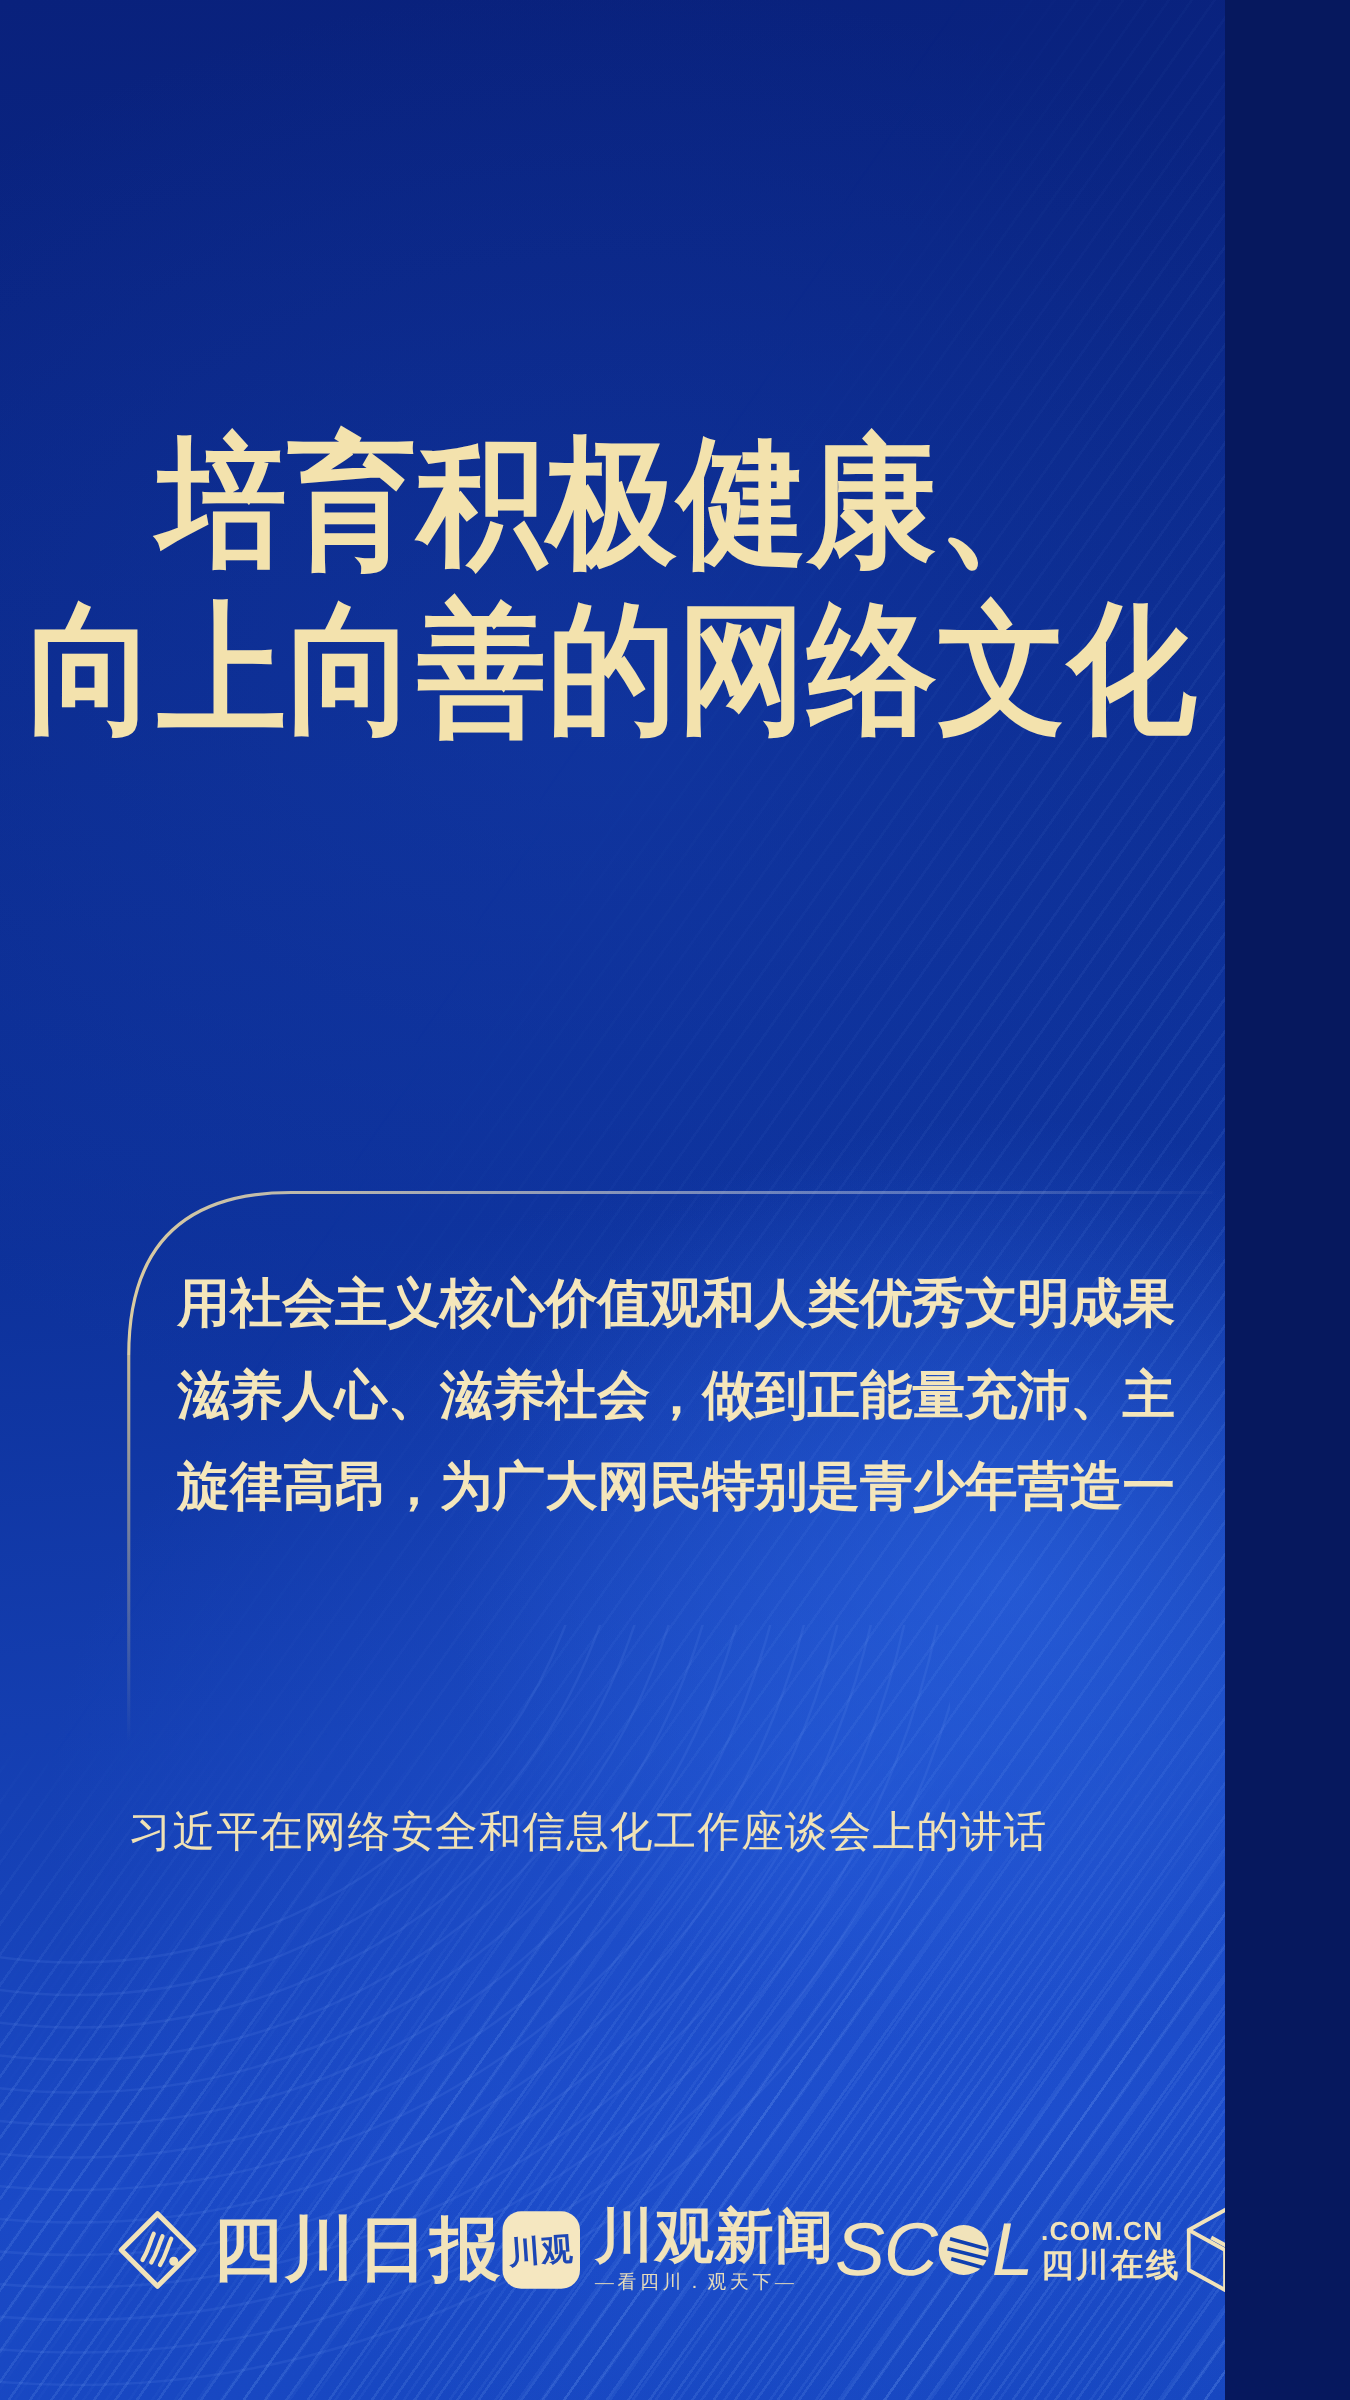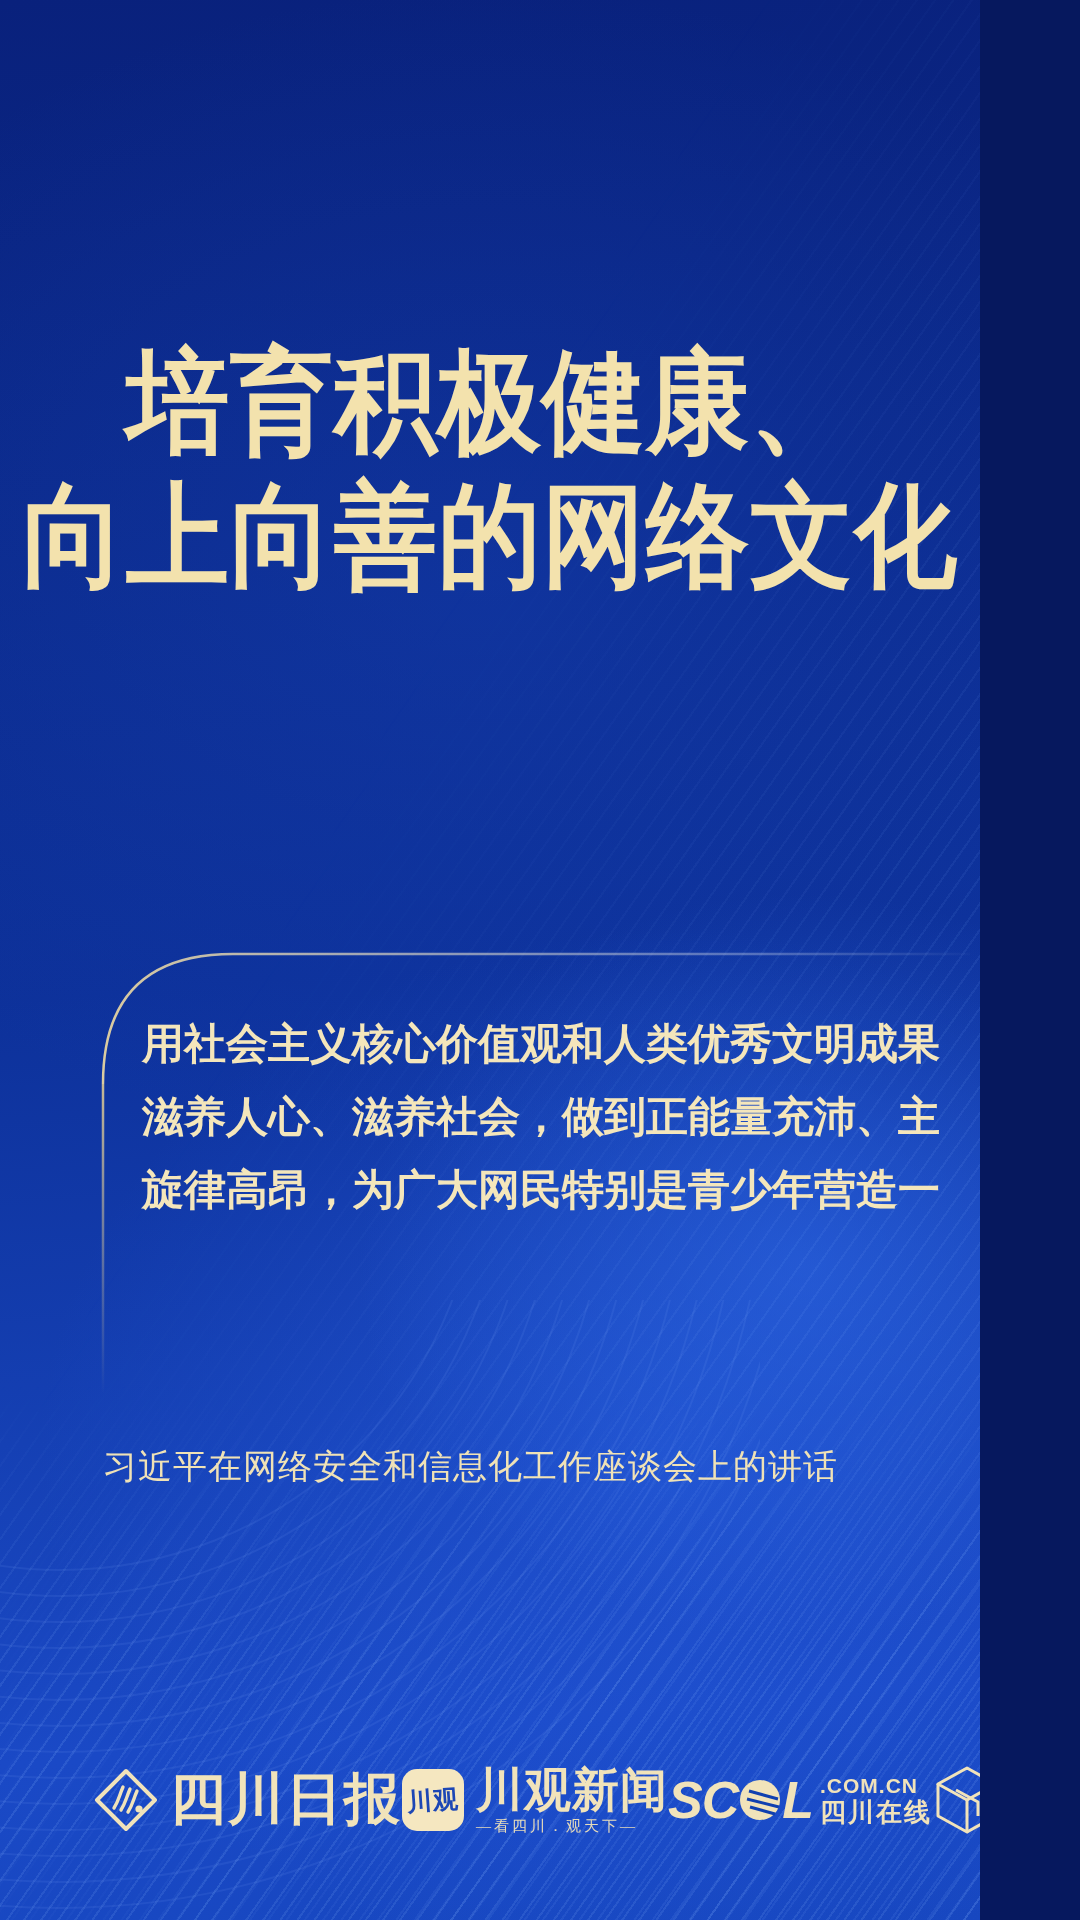--- a/index.html
+++ b/index.html
@@ -53,21 +53,21 @@
   .sd-text{font-size:56px;font-weight:900;letter-spacing:2px;margin-left:10px;white-space:nowrap;}
   .cg-app{
     width:62px;height:62px;background:#f5e7c0;border-radius:15px;
     display:flex;align-items:center;justify-content:center;flex:0 0 auto;
   }
   .cg-app span{color:#1d47b5;font-weight:900;font-size:25px;letter-spacing:1px;transform:rotate(-4deg);}
   .cg-col{display:flex;flex-direction:column;margin-left:12px;line-height:1;}
   .cg-word{font-size:47px;font-weight:900;white-space:nowrap;letter-spacing:1px;}
   .cg-tag{font-size:15px;letter-spacing:3px;margin-top:5px;opacity:.95;white-space:nowrap;}
   .scol-word{display:flex;align-items:center;font-family:"Liberation Sans","DejaVu Sans",sans-serif;
-    font-style:italic;font-weight:700;font-size:52px;letter-spacing:-1px;line-height:1;}
+    font-style:italic;font-weight:400;font-size:60px;letter-spacing:-1px;line-height:1;}
   .scol-o{margin:0 -1px;}
   .scol-col{display:flex;flex-direction:column;margin-left:7px;line-height:1;font-family:"Liberation Sans","DejaVu Sans",sans-serif;}
   .scol-domain{font-size:21px;font-weight:800;letter-spacing:1px;white-space:nowrap;}
   .scol-cn{font-size:26px;font-weight:900;margin-top:3px;letter-spacing:2px;white-space:nowrap;}
   .cgtt-col{display:flex;flex-direction:column;margin-left:12px;line-height:1;font-family:"Liberation Sans","DejaVu Sans",sans-serif;}
   .cgtt-word{font-size:38px;font-weight:900;letter-spacing:6px;white-space:nowrap;}
   .cgtt-sub{font-size:22px;font-weight:700;letter-spacing:8px;margin-top:6px;white-space:nowrap;}
 </style>
 </head>
 <body>

